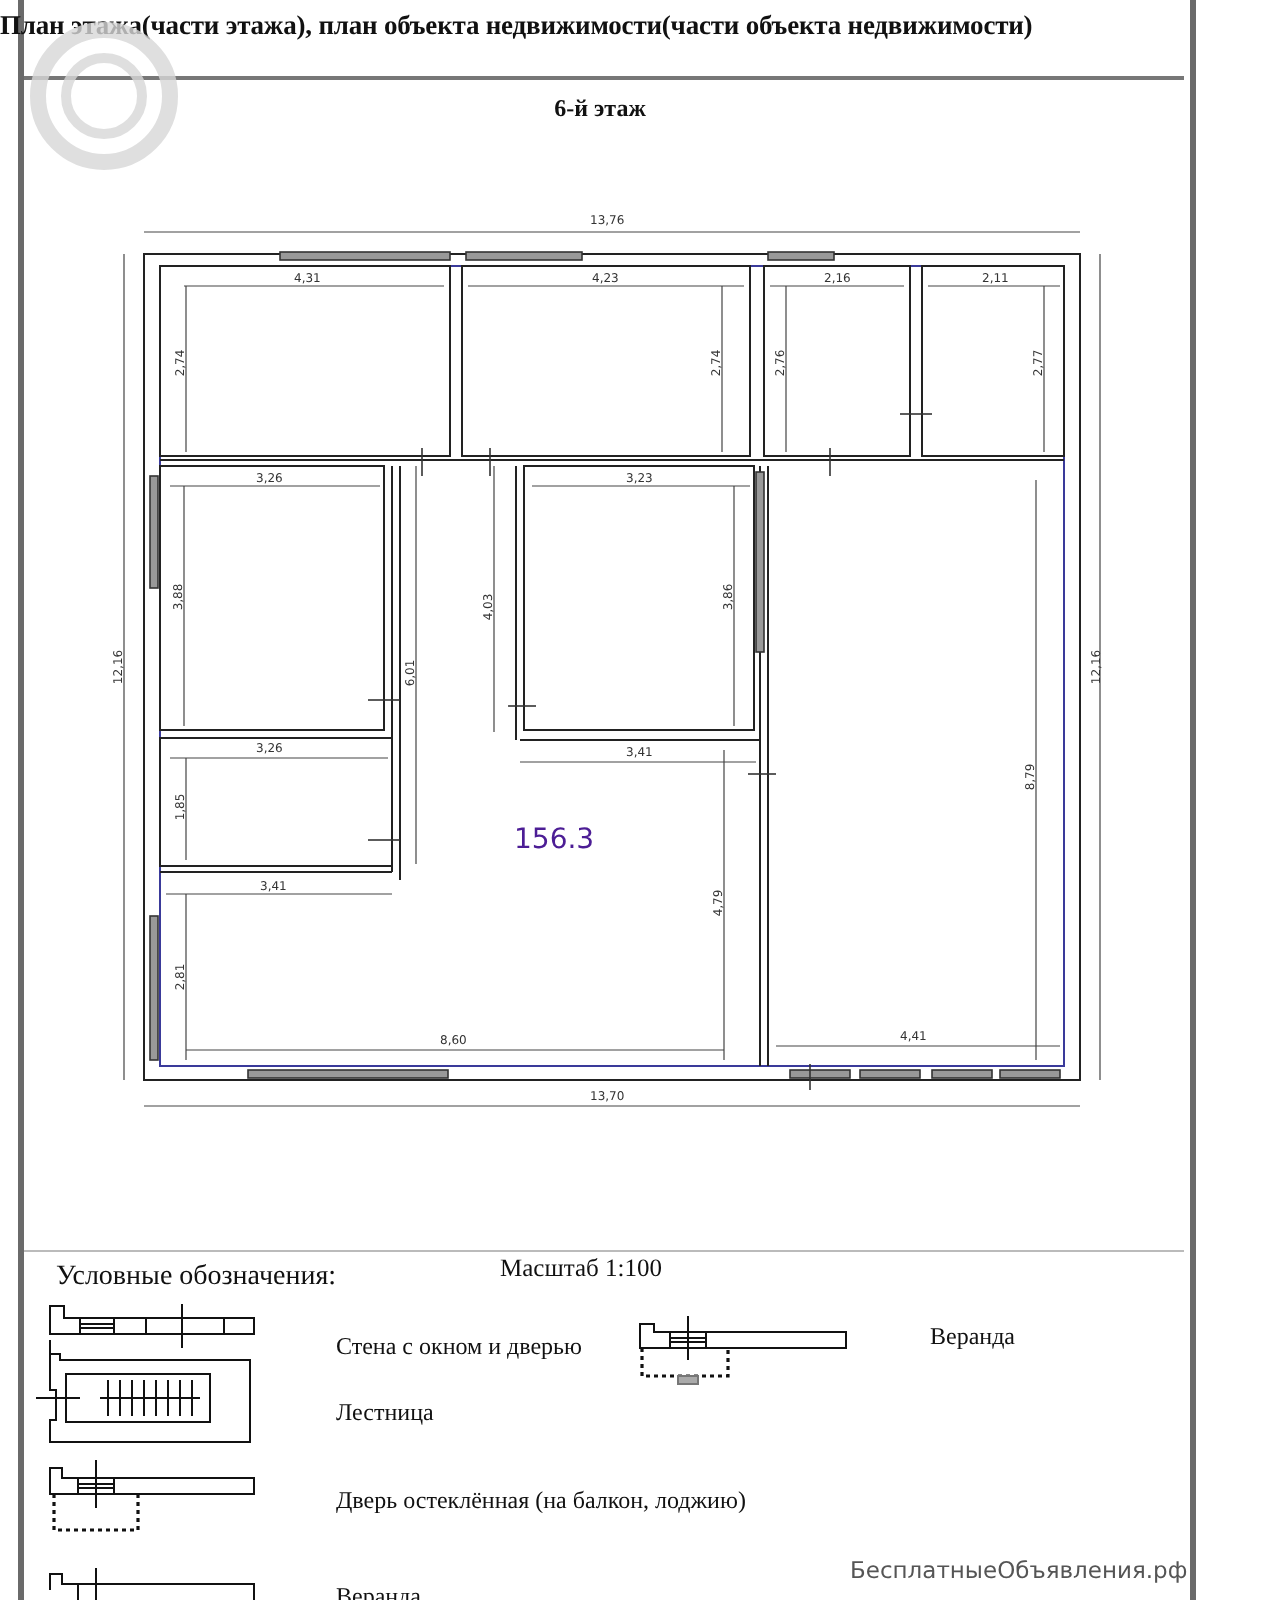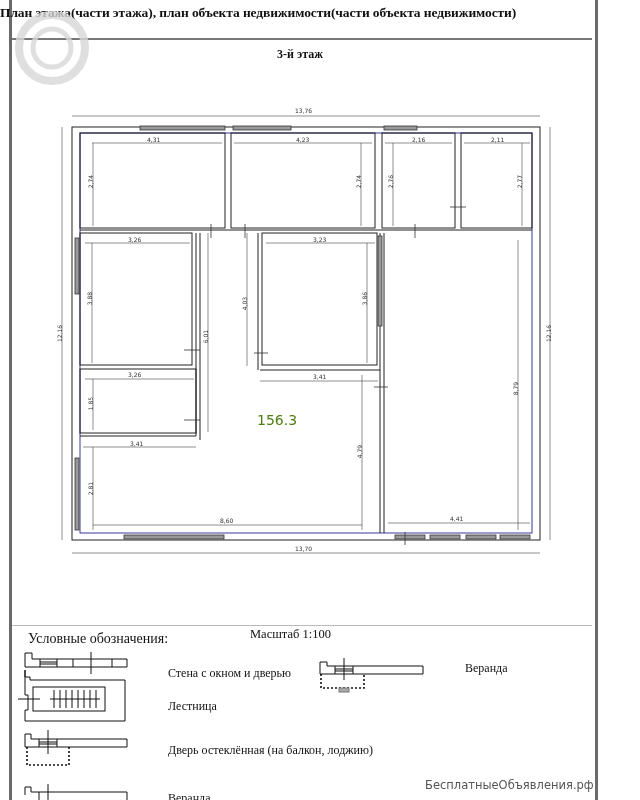--- a/index.html
+++ b/index.html
@@ -9,39 +9,39 @@
                 border-left: 3px solid #6a6a6a; border-right: 3px solid #6a6a6a; }
   .hline { position: absolute; left: 12px; width: 580px; background: #777; }
   .doc-title { position: absolute; left: 0; top: 5px; width: 600px; text-align: left;
                font-size: 13.5px; font-weight: bold; letter-spacing: -0.1px; }
   .floor-title { position: absolute; left: 0; top: 47px; width: 600px; text-align: center;
                  font-size: 12px; font-weight: bold; }
   .watermark { position: absolute; left: 12px; top: 8px; width: 350px; height: 80px; pointer-events: none; }
   .wm-text { position: absolute; left: 95px; font-family: "DejaVu Sans", sans-serif;
              color: rgba(215,215,215,0.85); font-size: 29px; font-weight: bold; line-height: 30px; }
   .plan { position: absolute; left: 0; top: 0; }
-  .area-label { position: absolute; left: 257px; top: 412px; color: #4d7c0f;
+  .area-label { position: absolute; left: 257px; top: 412px; color: #4c1d95;
                 font-family: "DejaVu Sans", sans-serif; font-size: 14px; }
   .dim { position: absolute; font-family: "DejaVu Sans", sans-serif; font-size: 6px; color: #333; }
   .dim.v { transform: rotate(-90deg); transform-origin: center; }
   .scale { position: absolute; left: 250px; top: 627px; font-size: 12.5px; text-align: right; }
   .legend-title { position: absolute; left: 28px; top: 631px; font-size: 14px; }
   .legend-label { position: absolute; font-size: 12px; }
   .footer-wm { position: absolute; left: 425px; top: 778px; font-family: "DejaVu Sans", sans-serif;
                font-size: 11.5px; color: #555; }
 </style>
 </head>
 <body>
 
 <div class="page-frame"></div>
 <div class="hline" style="top:38px;height:2px;"></div>
 <div class="hline" style="top:625px;height:1px;background:#bbb;"></div>
 
 <div class="doc-title">План этажа(части этажа), план объекта недвижимости(части объекта недвижимости)</div>
-<div class="floor-title">3-й этаж</div>
+<div class="floor-title">6-й этаж</div>
 
 <div class="watermark">
   <svg width="90" height="80" style="position:absolute;left:0;top:0">
     <circle cx="40" cy="40" r="33" fill="none" stroke="rgba(215,215,215,0.8)" stroke-width="8"></circle>
     <circle cx="40" cy="40" r="19" fill="none" stroke="rgba(215,215,215,0.8)" stroke-width="5"></circle>
   </svg>
 </div>
 
 <svg class="plan" width="640" height="600">
   <g stroke="#222" fill="none" stroke-width="1">

